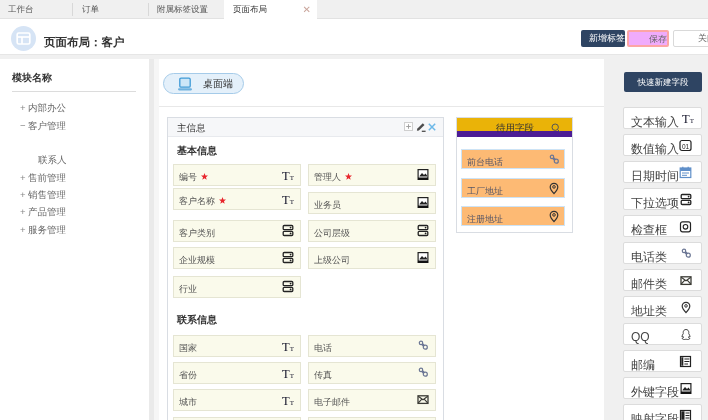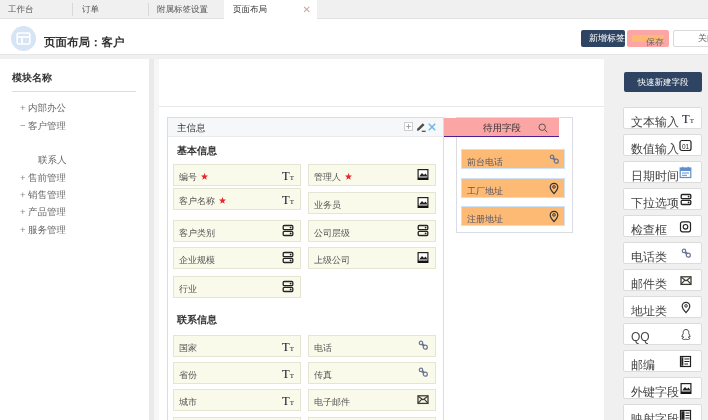--- a/index.html
+++ b/index.html
@@ -11,21 +11,21 @@
 .tab{position:absolute;top:0;height:19px;font-size:8.5px;color:#555;line-height:19px}
 .tabsep{position:absolute;top:3px;height:13px;width:1px;background:#d8d8d8}
 #activetab{position:absolute;left:224px;top:0;width:93px;height:19px;background:#fff;font-size:8.5px;color:#333;line-height:19px}
 #activetab .x{position:absolute;right:6px;top:0;color:#c9a59b;font-size:10px}
 
 #header{position:absolute;left:0;top:19px;width:708px;height:36px;background:#fff;border-bottom:1px solid #e6e6e6;box-sizing:border-box}
 #hcircle{position:absolute;left:11px;top:7px;width:25px;height:25px;border-radius:50%;background:#d6e4f5}
 #htitle{position:absolute;left:44px;top:16px;font-size:11.5px;font-weight:bold;color:#333}
 .hbtn{position:absolute;top:11px;height:17px;font-size:9px;line-height:15px;text-align:right;border-radius:2px}
 #btn-new{left:581px;width:44px;background:#2e4462;color:#fff;line-height:17px}
-#btn-save{left:627px;width:42px;background:#fdba74;border:5px solid #fca5a5;color:#666}
+#btn-save{left:627px;width:42px;background:#f0abfc;border:2px solid #fca5a5;color:#666}
 #btn-close{left:673px;width:44px;background:#fff;border:1px solid #d9d9d9;color:#666}
 
 #sidebar{position:absolute;left:0;top:59px;width:149px;height:361px;background:#fff}
 #gutterL{position:absolute;left:149px;top:59px;width:5px;height:361px;background:#eaeaea}
 #gutterL2{position:absolute;left:154px;top:59px;width:5px;height:361px;background:#f6f6f6}
 #center{position:absolute;left:159px;top:59px;width:445px;height:361px;background:#fff}
 
 #sb-title{position:absolute;left:12px;top:12px;font-size:10px;font-weight:bold;color:#333}
 #sb-hr{position:absolute;left:12px;top:32px;width:124px;height:1px;background:#dcdcdc}
 .tree{position:absolute;left:0;width:150px;height:17px;font-size:9.5px;color:#666;line-height:17px}
@@ -117,20 +117,27 @@
       <span class="pm">+</span>
       <span class="lbl1">产品管理</span>
     </div>
   <div class="tree" style="top:162px">
       <span class="pm">+</span>
       <span class="lbl1">服务管理</span>
     </div>
 </div>
 
 <div id="center">
+  <div class="pill" id="pill-desk">
+    <svg class="abs" style="left:13px;top:3px" width="16" height="15" viewBox="0 0 16 15">
+      <rect x="2.8" y="1.2" width="10.4" height="9" rx="1.2" fill="#cde6f7" stroke="#3f9ad6" stroke-width="1.3"></rect>
+      <rect x="1" y="11.2" width="14" height="2.2" rx="1.1" fill="#6fb1de"></rect>
+    </svg>
+    <span class="ptxt" style="left:39px">桌面端</span>
+  </div>
 </div>
 <div id="divider"></div>
 
 <div id="mainpanel"></div>
 <div id="mp-head2" style="position:absolute;left:168px;top:118px;width:275px;height:19px;background:#f6f7f9;border-bottom:1px solid #e8eaee">
   <div style="position:absolute;left:9px;top:4px;font-size:9.5px;color:#333">主信息</div>
   <svg style="position:absolute;right:30px;top:4px" width="9" height="9" viewBox="0 0 9 9">
     <rect x="0.5" y="0.5" width="8" height="8" fill="#fdfdfd" stroke="#cfcfcf"></rect>
     <line x1="4.5" y1="2.2" x2="4.5" y2="6.8" stroke="#9a9a9a" stroke-width="0.9"></line>
       <line x1="2.2" y1="4.5" x2="6.8" y2="4.5" stroke="#9a9a9a" stroke-width="0.9"></line>
@@ -141,21 +148,21 @@
   </svg>
   <svg style="position:absolute;right:6px;top:4px" width="10" height="10" viewBox="0 0 10 10">
     <path d="M1.8 1.8 L8.2 8.2 M8.2 1.8 L1.8 8.2" stroke="#6cb8e8" stroke-width="1.5"></path>
   </svg>
 </div>
 
 <div class="sec" style="left:177px;top:144px">基本信息</div>
 <div class="sec" style="left:177px;top:313px">联系信息</div>
 
 <div id="waitpanel"></div>
-<div style="position:absolute;left:444px;top:118px;width:115px;height:19px;background:#fca5a5;border-bottom:1px solid #4c1d95">
+<div style="position:absolute;left:457px;top:118px;width:115px;height:19px;background:#eab308;border-bottom:6px solid #4c1d95">
   <div style="position:absolute;left:39px;top:4px;font-size:9.5px;color:#333">待用字段</div>
   <svg style="position:absolute;right:11px;top:5px" width="10" height="10" viewBox="0 0 10 10">
     <circle cx="4.2" cy="4.2" r="3.2" fill="none" stroke="#555" stroke-width="1"></circle>
     <line x1="6.7" y1="6.7" x2="9.3" y2="9.3" stroke="#555" stroke-width="1"></line>
   </svg>
 </div>
 
 <div id="btn-quick">快速新建字段</div>
 
 <div class="card" style="left:173px;top:164px">

